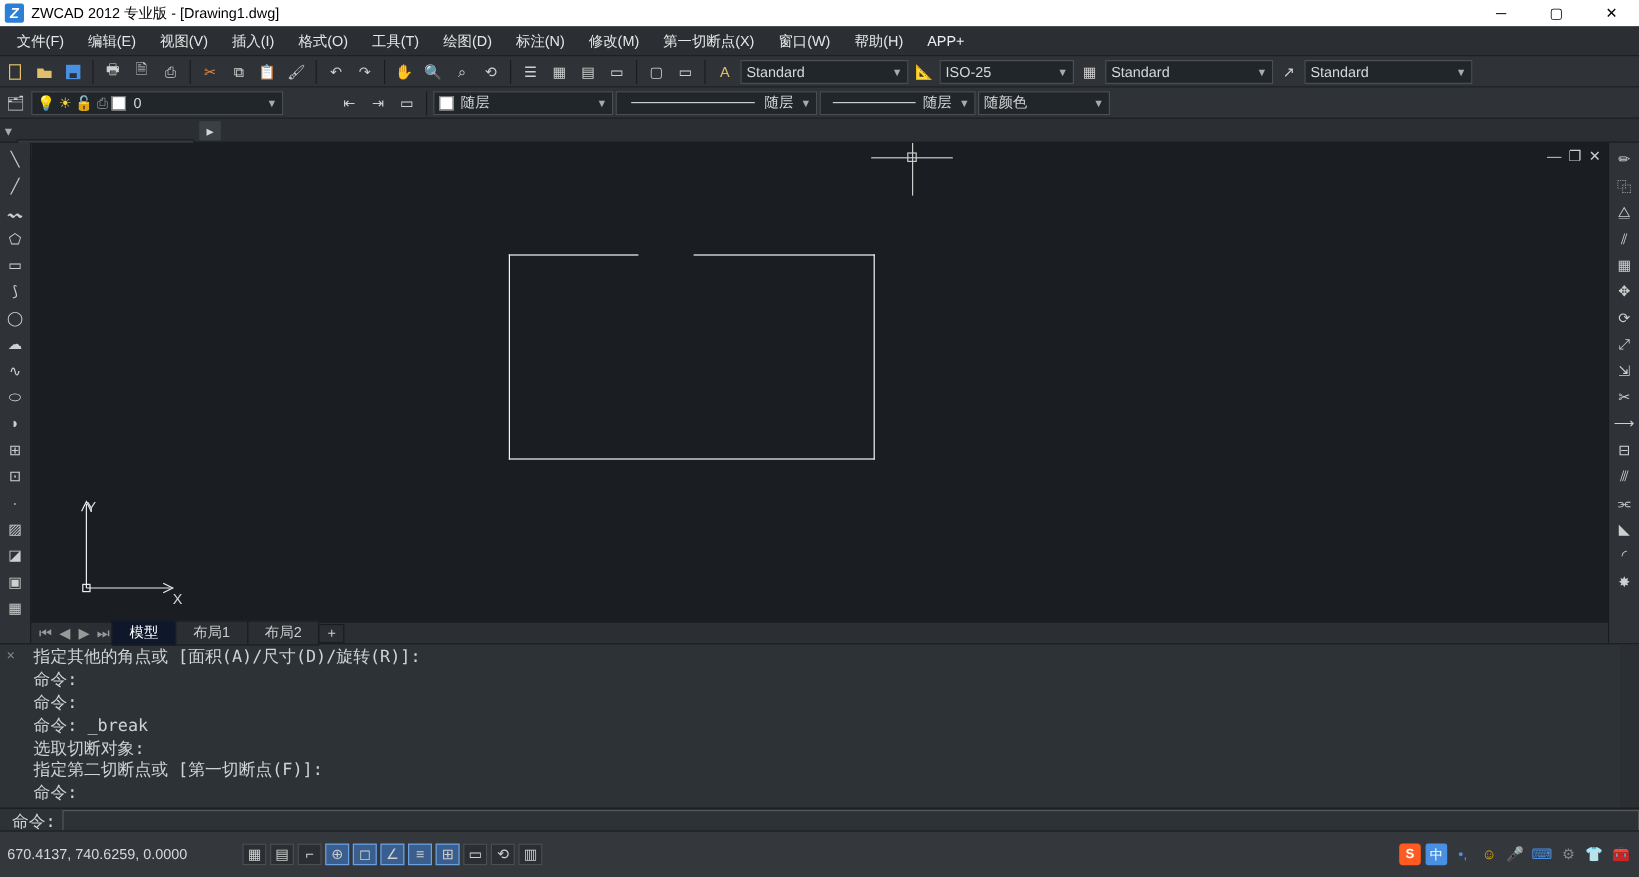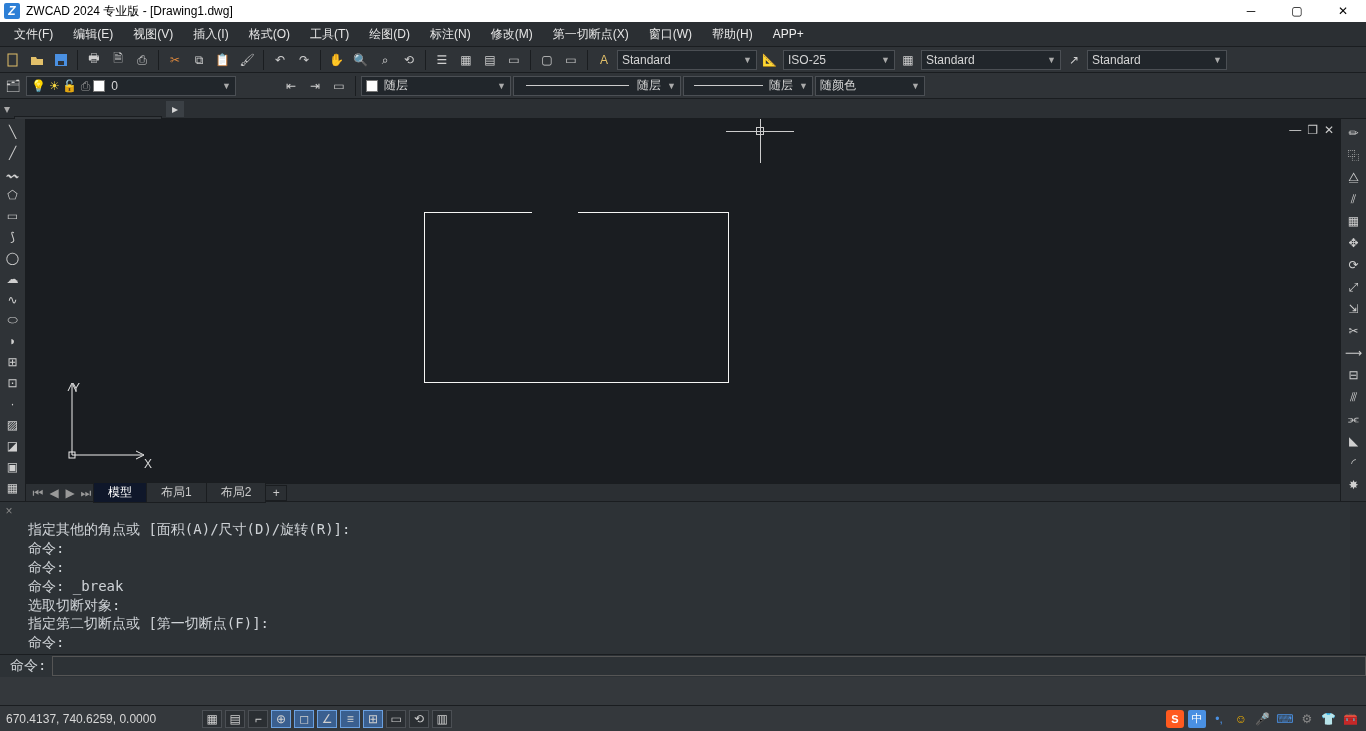--- a/index.html
+++ b/index.html
@@ -52,44 +52,44 @@
 
 
 .layout-tabs { height:18px; background:#2b2f33; display:flex; align-items:center; padding-left:4px; gap:0; border-top:1px solid #1a1d20;}
 .ltab-btn { width:16px; height:16px; display:inline-flex; align-items:center; justify-content:center; color:#999; }
 .ltab { padding:1px 14px; background:#2b2f33; border:1px solid #1a1d20; color:#ccc; margin-left:-1px;}
 .ltab.active { background:#0f172a; color:#fff; }
 .ltab-add { width:22px; text-align:center; color:#ccc; border:1px solid #1a1d20; margin-left:-1px;}
 
 
 .cmd-area { background:#2d3236; border-top:1px solid #1a1d20; display:flex; flex-direction:column;}
-.cmd-history { flex:1; padding:2px 10px; font-family:"SimSun","NSimSun",monospace; font-size:14px; color:#cfd3d7; line-height:1.35; white-space:pre-wrap;margin-top:16px;}
+.cmd-history { flex:1; padding:2px 10px; font-family:"SimSun","NSimSun",monospace; font-size:14px; color:#cfd3d7; line-height:1.35; white-space:pre-wrap;}
 .cmd-input-row { display:flex; align-items:center; border-top:1px solid #1a1d20; background:#2d3236;}
 .cmd-prompt { padding:2px 6px 2px 10px; font-family:"SimSun",monospace; font-size:14px; color:#cfd3d7;}
 .cmd-input { flex:1; height:20px; background:#2d3236; border:1px solid #555; color:#d6d6d6; font-family:"SimSun",monospace; font-size:14px; padding:0 4px;}
 .cmd-body { display:flex; }
 .cmd-body .left-x { width:18px; display:flex; align-items:flex-start; justify-content:center; color:#888; padding-top:2px;}
 
 
-.statusbar { height:26px; background:#34383c; border-top:1px solid #1a1d20; display:flex; align-items:center; padding:0 6px; gap:6px;margin-top:48px;}
+.statusbar { height:39px; background:#34383c; border-top:1px solid #1a1d20; display:flex; align-items:center; padding:0 6px; gap:6px;}
 .statusbar .coords { flex:0 0 auto; color:#d6d6d6; font-family:Arial; }
 .statusbar .sbtns { display:flex; gap:3px; margin-left:40px;}
 .sbtn { width:20px; height:18px; border:1px solid #4b4f54; display:inline-flex; align-items:center; justify-content:center; color:#cfcfcf; background:#2b2f33;}
 .sbtn.active { background:#3a5f8f; border-color:#6aa0e0;}
 .statusbar .tray { margin-left:auto; display:flex; gap:4px; align-items:center; }
 .tray-ico { width:18px; height:18px; display:inline-flex; align-items:center; justify-content:center; }
 .sogou { background:#ff5a1f; color:#fff; border-radius:3px; font-weight:bold; width:18px; height:18px; font-size:11px;}
 .cn-badge { background:#4a90e2; color:#fff; border-radius:2px; padding:0 3px; font-size:11px;}
 </style>
 </head>
 <body>
 
 <div class="titlebar">
   <span class="logo">Z</span>
-  <span class="title">ZWCAD 2024 专业版 - [Drawing1.dwg]</span>
+  <span class="title">ZWCAD 2012 专业版 - [Drawing1.dwg]</span>
   <div class="winbtn">─</div>
   <div class="winbtn">▢</div>
   <div class="winbtn">✕</div>
 </div>
 
 <div class="menubar">
   <div class="item">文件(F)</div>
   <div class="item">编辑(E)</div>
   <div class="item">视图(V)</div>
   <div class="item">插入(I)</div>

